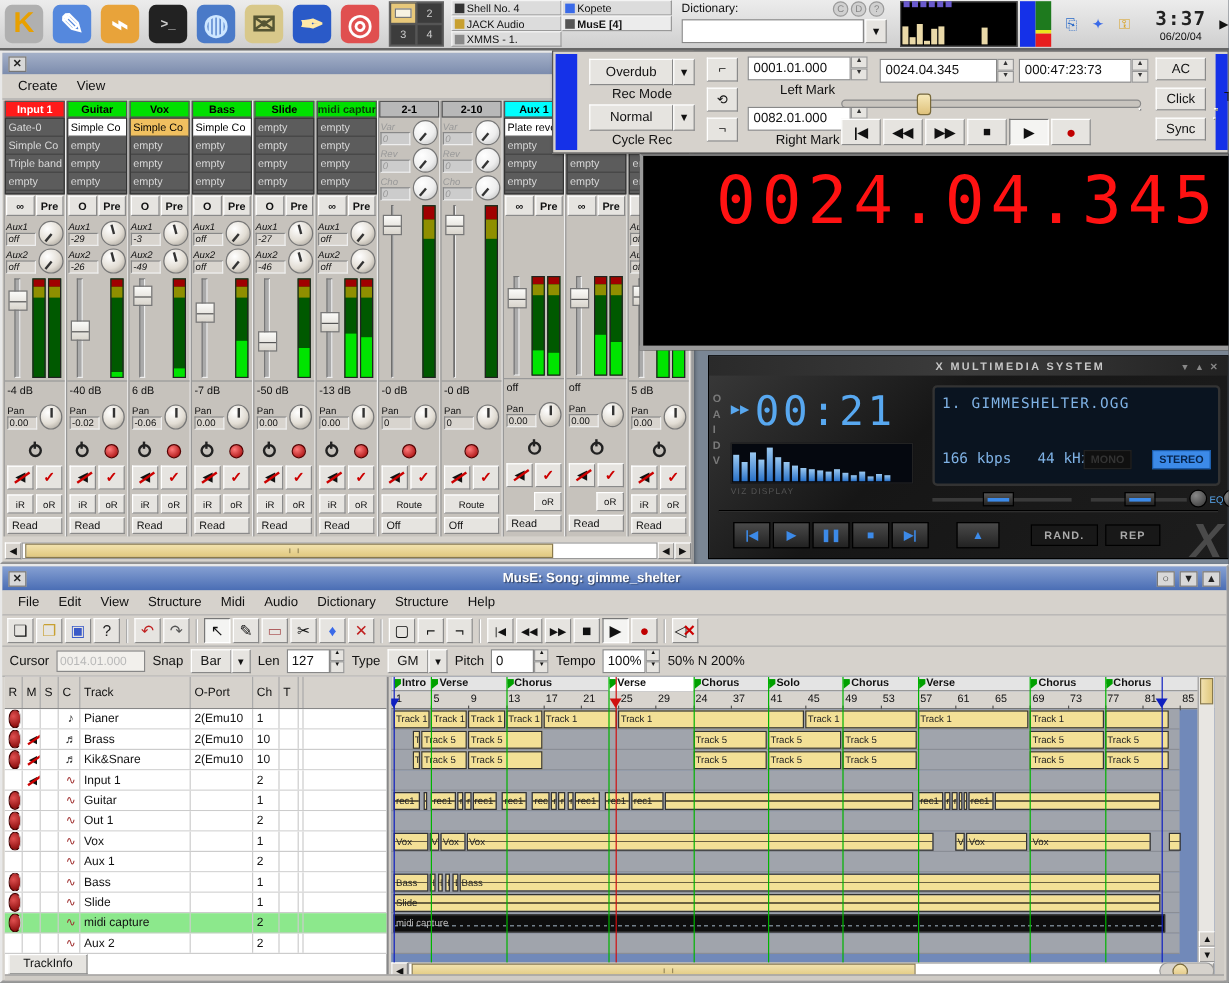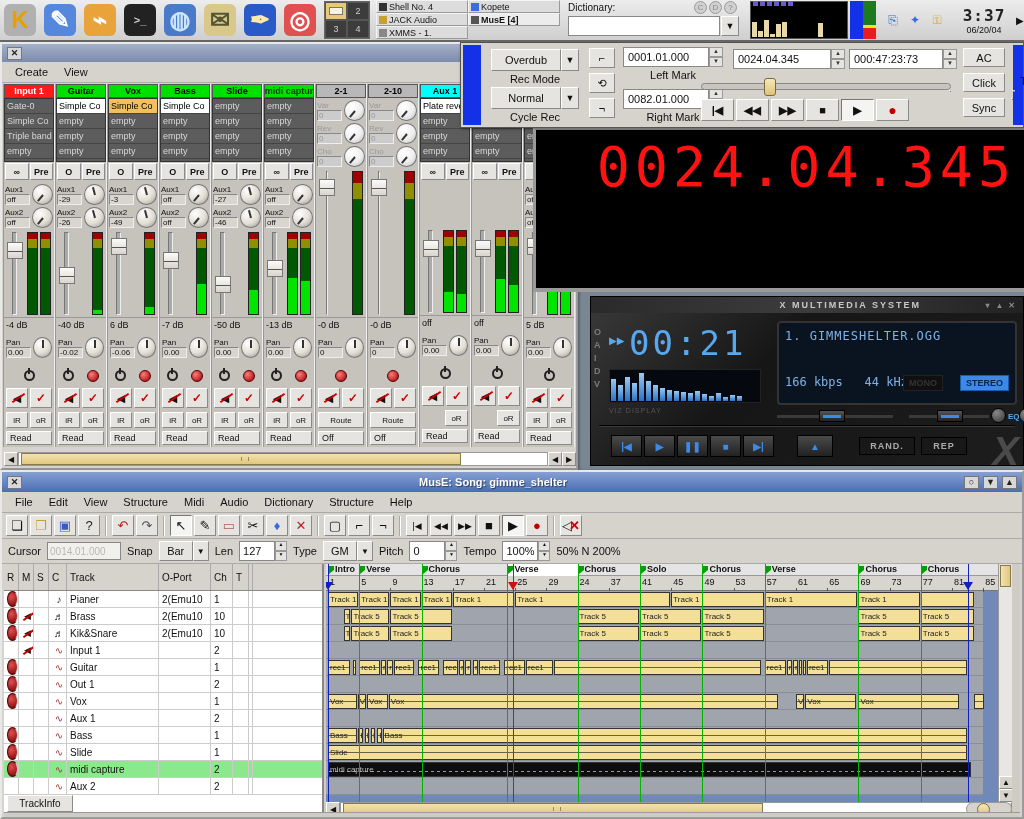--- a/index.html
+++ b/index.html
@@ -60,21 +60,21 @@
   #mixer{left:0;top:42px;width:578px;height:428px;z-index:10;}
   #strips{display:flex;padding:1px 0 0 1px;}
   .strip{width:52px;flex:none;background:#c6c2bc;border-left:1px solid #989898;border-right:1px solid #eee;position:relative;}
   .s-hdr{height:14px;font-size:9px;font-weight:bold;display:flex;align-items:center;justify-content:center;overflow:hidden;white-space:nowrap;border:1px solid #555;}
   .s-rack{height:64px;background:#5c5c5c;border:1px solid #333;}
   .s-fx{height:15px;line-height:15px;font-size:9px;color:#d8d8d8;padding-left:2px;border-bottom:1px solid #444;overflow:hidden;white-space:nowrap;}
   .s-fx.hl-white{background:#fff;color:#000;}
   .s-fx.hl-amber{background:#f0c060;color:#000;}
   .s-route{height:20px;display:flex;gap:1px;padding:1px;}
   .s-route .btn{flex:1;font-size:9px;font-weight:bold;height:17px;}
-  .sends{padding:1px;}
+  .sends{padding:1px;font-style:italic;}
   .send-row{height:23px;display:flex;align-items:center;}
   .send-left{width:26px;}
   .send-lab{font-size:8px;line-height:9px;}
   .send-val{width:25px;height:11px;font-size:8px;line-height:10px;background:#d8d4ce;border:1px solid #888;border-bottom-color:#eee;border-right-color:#eee;padding-left:1px;}
   .knob{width:21px;height:21px;margin-left:2px;border-radius:50%;background:radial-gradient(circle at 35% 30%,#fff,#e2ddd4 55%,#9a958c);border:1px solid #777;position:relative;}
   .knob .ktick{position:absolute;left:calc(50% - 1px);bottom:50%;width:2px;height:8px;background:#333;transform-origin:bottom center;}
   .knob.gray{background:radial-gradient(circle at 35% 30%,#fff,#eee 55%,#bbb);}
   .gray-lab{color:#999;}
   .send-val.grayed{color:#999;background:#ccc;}
   .fader-row{display:flex;padding:0 2px;}
@@ -151,21 +151,21 @@
   #x-viz-label{position:absolute;left:18px;top:110px;font-size:7px;color:#555;letter-spacing:1px;}
   #x-info{position:absolute;left:186px;top:24px;width:240px;height:84px;background:#0a1420;border:2px solid #333;border-radius:4px;padding:6px;}
   #x-track{font-family:"DejaVu Sans Mono",monospace;font-size:12px;color:#7fb2e5;letter-spacing:1px;white-space:nowrap;}
   #x-rates{position:absolute;left:6px;top:52px;font-family:"DejaVu Sans Mono",monospace;font-size:12px;color:#7fb2e5;}
   #x-mono{position:absolute;right:72px;top:52px;font-size:9px;font-weight:bold;color:#333;background:#101010;padding:2px 5px;border:1px solid #222;}
   #x-stereo{position:absolute;right:6px;top:52px;font-size:9px;font-weight:bold;color:#06234a;background:#3c8ae8;padding:2px 5px;border:1px solid #1a5aa8;}
   .x-slider{position:absolute;height:3px;background:#3a3a3a;}
   .x-shandle{position:absolute;top:-5px;width:26px;height:12px;background:linear-gradient(180deg,#555,#222);border:1px solid #000;}
   .x-shandle::after{content:"";display:block;margin:4px 3px;height:3px;background:#3c8ae8;}
   .x-round{position:absolute;width:15px;height:15px;border-radius:50%;background:radial-gradient(circle at 35% 30%,#888,#333);border:1px solid #000;}
-  .x-rlabel{position:absolute;font-size:8px;color:#58a8f0;font-weight:bold;}
+  .x-rlabel{position:absolute;font-size:8px;color:#58a8f0;font-weight:normal;}
   #x-sep{position:absolute;left:8px;right:8px;top:128px;height:2px;background:#000;border-bottom:1px solid #3a3a3a;}
   .x-tpbtn{position:absolute;top:138px;width:31px;height:22px;background:linear-gradient(180deg,#4a4a4a,#222);
     border:1px solid #000;color:#3c8ae8;font-size:10px;font-weight:bold;display:flex;align-items:center;justify-content:center;}
   .x-tgl{position:absolute;top:140px;height:18px;background:#181818;border:1px solid #000;color:#aaa;font-size:9px;font-weight:bold;
     display:flex;align-items:center;justify-content:center;letter-spacing:1px;}
   #x-logo{position:absolute;right:4px;top:132px;font-size:40px;font-weight:bold;color:#4a4a4a;font-style:italic;}
   
   #song{left:0;top:470px;width:1024px;height:349px;z-index:45;}
   #song .titlebar{height:20px;}
   .toolbar{display:flex;align-items:center;gap:2px;padding:2px 4px;background:#d6d2cc;border-bottom:1px solid #aaa;}

